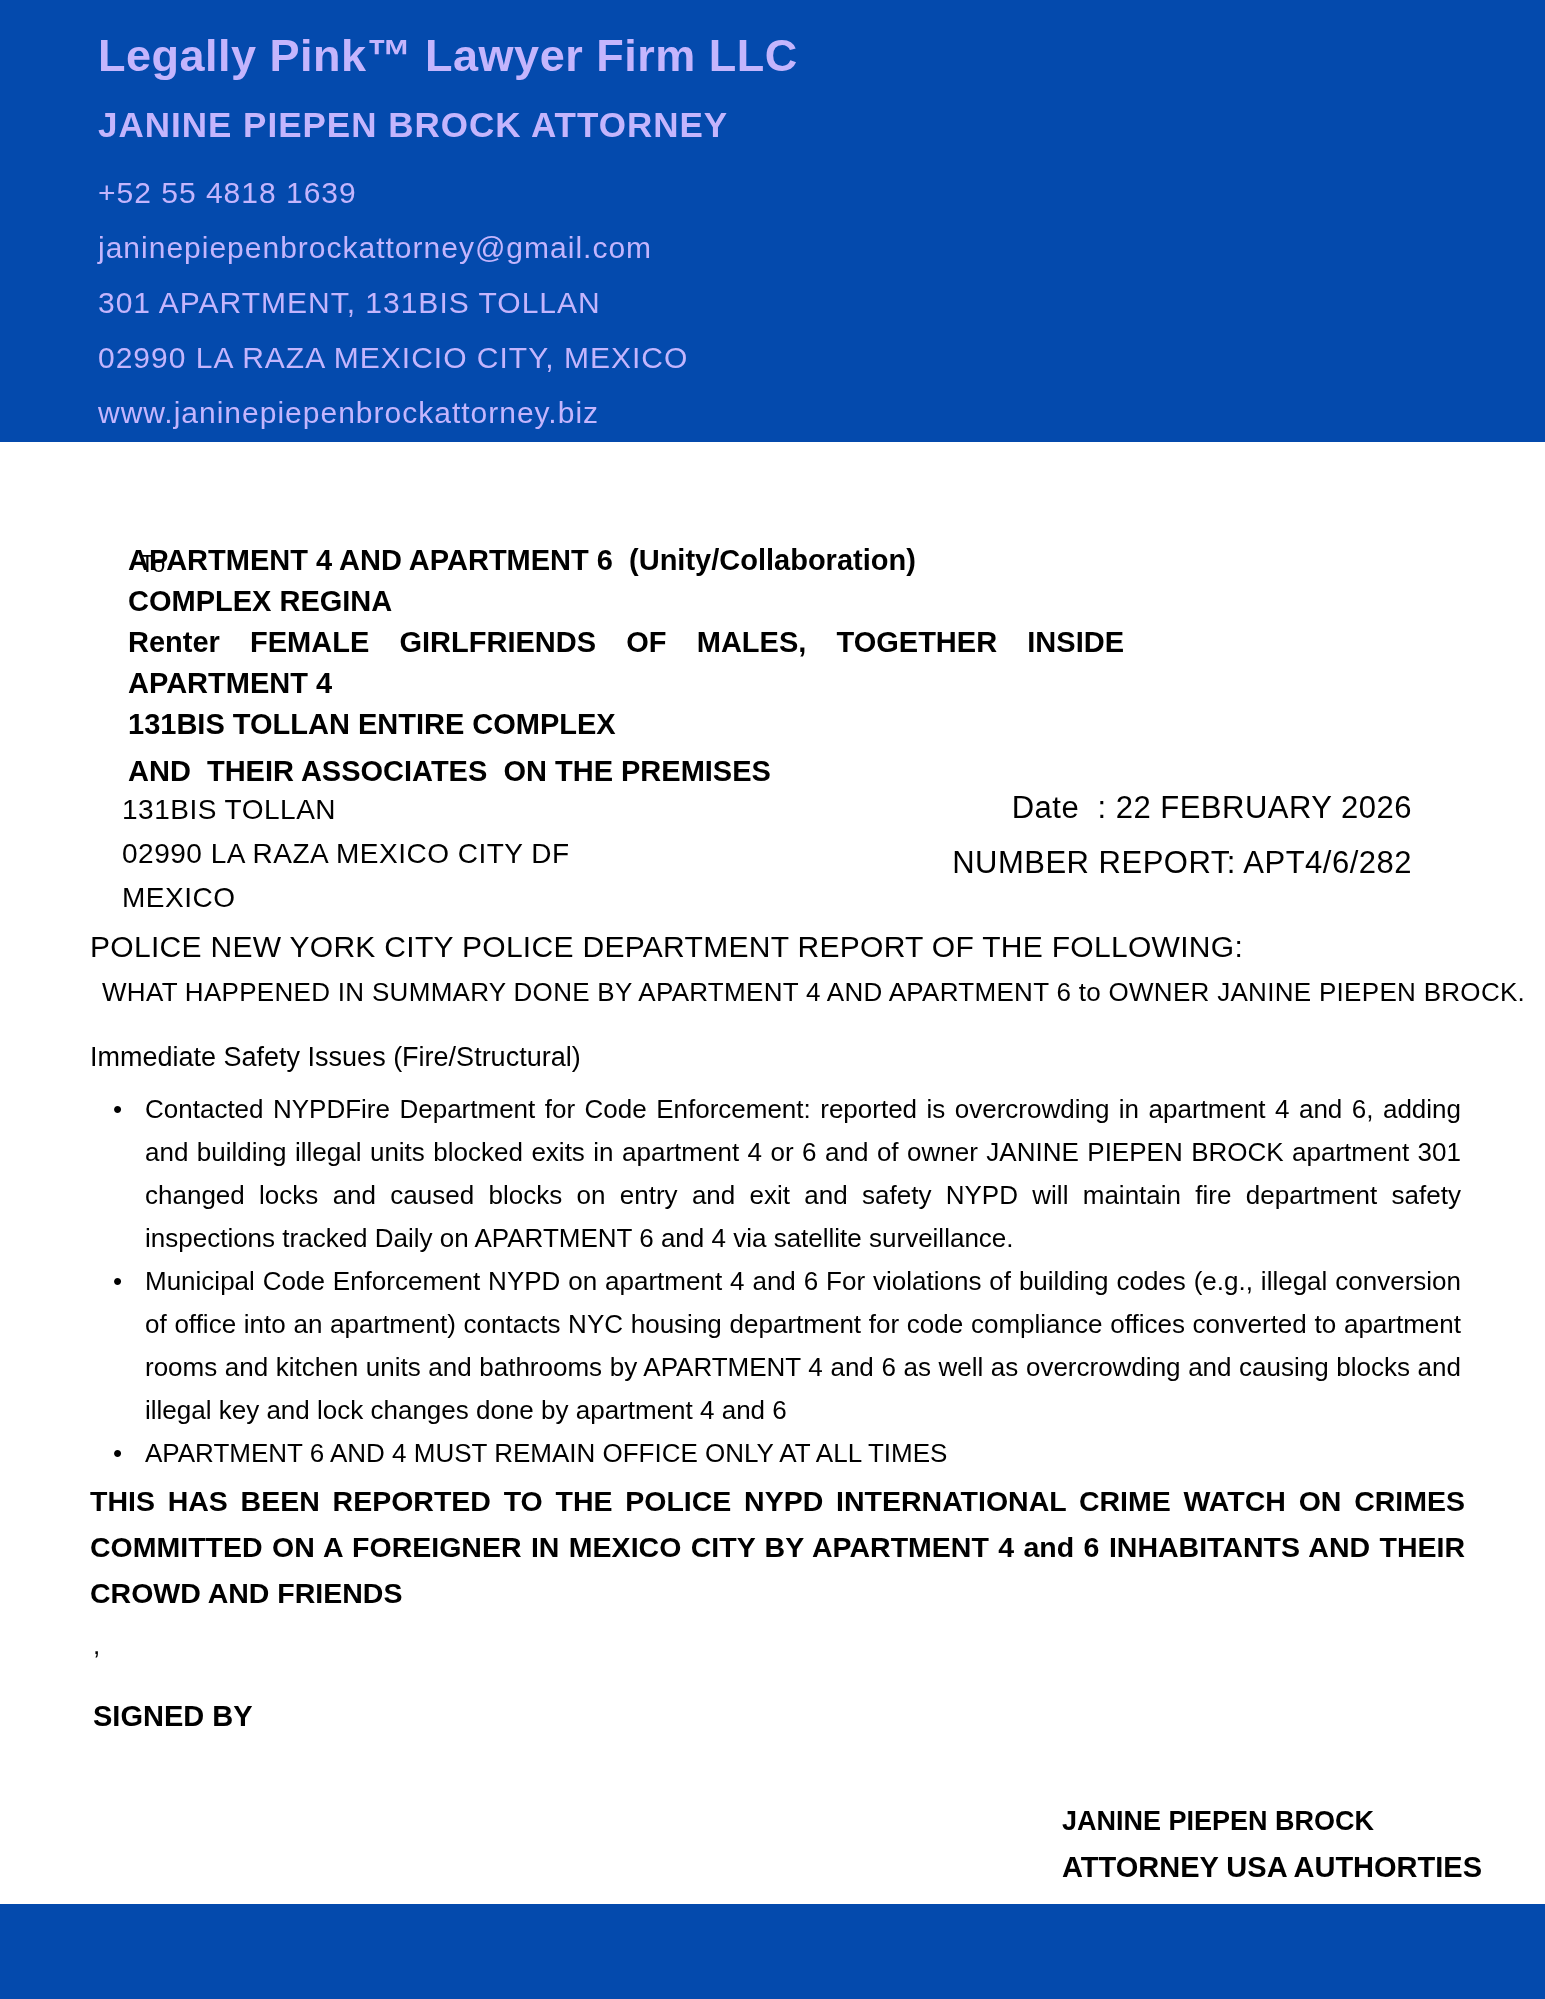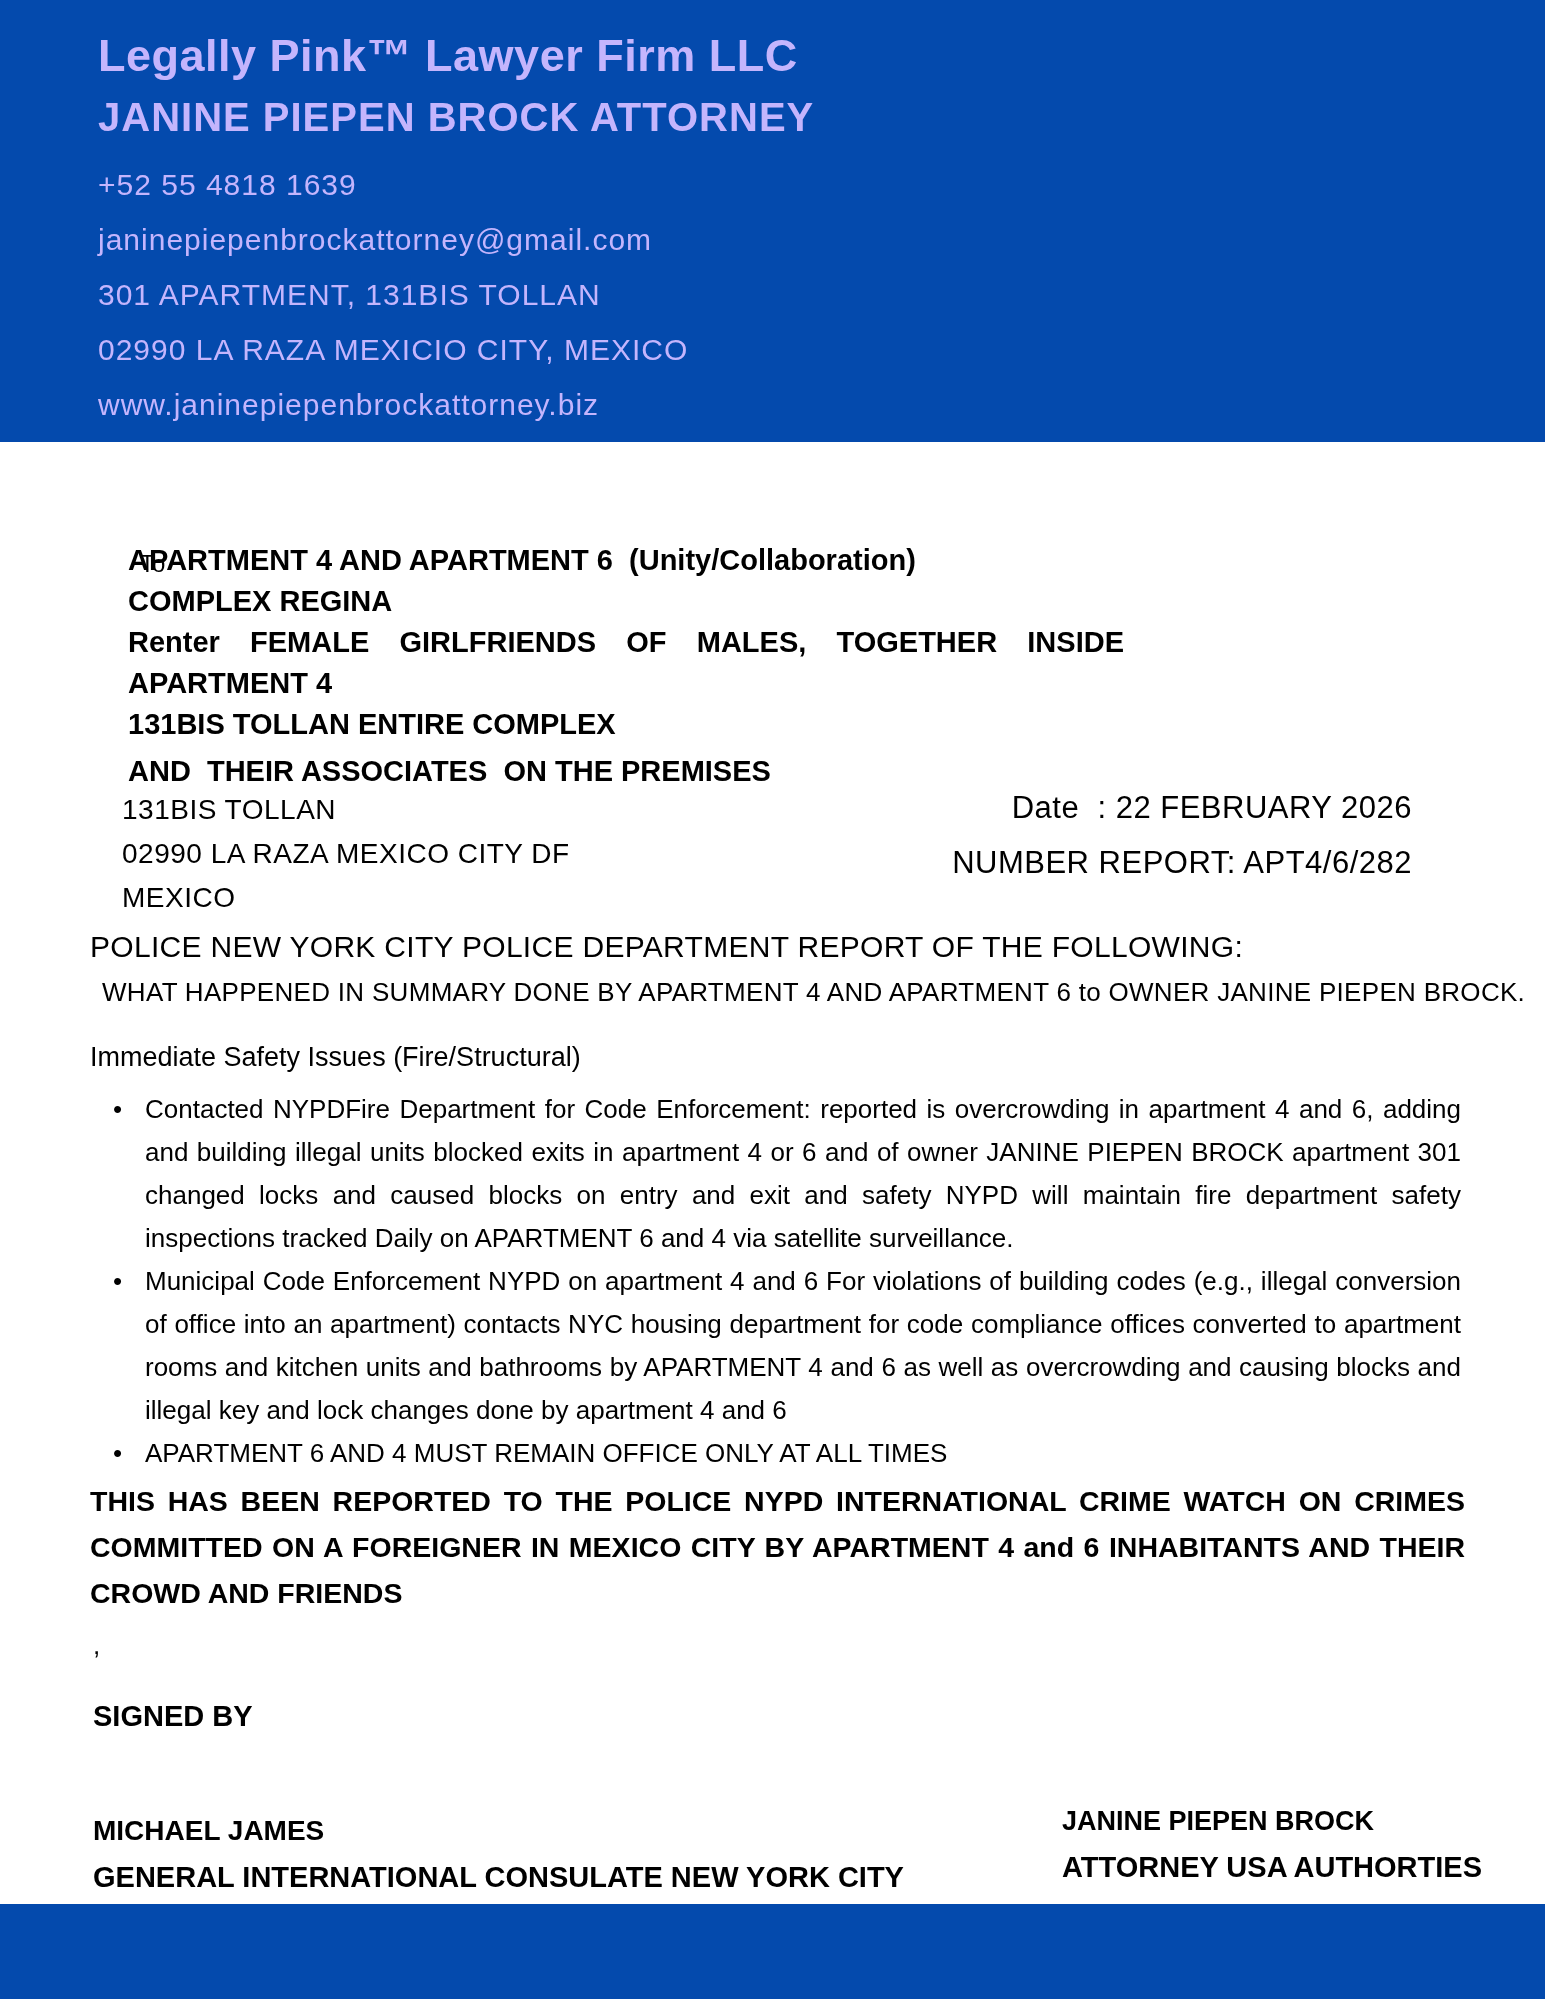--- a/index.html
+++ b/index.html
@@ -19,21 +19,21 @@
     position:absolute; top:0; left:0; right:0;
     height:442px;
     background:#044aad;
     color:#c4b5fd;
     padding:30px 60px 0 98px;
   }
   .firm-name {
     font-size:45px; font-weight:700; line-height:52px; letter-spacing:0.5px;
   }
   .attorney-name {
-    font-size:40px; font-weight:700; line-height:54px; margin-top:8px; letter-spacing:1px;
+    font-size:35px; font-weight:700; line-height:54px; margin-top:16px; letter-spacing:1px;
   }
   .contact { font-size:30px; font-weight:400; line-height:34px; margin-top:21px; letter-spacing:1px; }
   .contact.first { margin-top:24px; }
 
   
   .doc-head {
     position:absolute; left:128px; top:540px; width:996px;
     font-size:29px; font-weight:700; line-height:41px;
   }
   .pre { white-space:pre-wrap; }
@@ -144,24 +144,20 @@
       <span class="btext no-justify">APARTMENT 6 AND 4 MUST REMAIN OFFICE ONLY AT ALL TIMES</span>
     </div>
   </section>
 
   <div class="statement">THIS HAS BEEN REPORTED TO THE POLICE NYPD INTERNATIONAL CRIME WATCH ON CRIMES COMMITTED ON A FOREIGNER IN MEXICO CITY BY APARTMENT 4 and 6 INHABITANTS AND THEIR CROWD AND FRIENDS</div>
 
   <div class="stray-comma">,</div>
 
   <div class="signed-by">SIGNED BY</div>
 
-  <section class="sig-left">
-    <div class="sig-name">MICHAEL JAMES</div>
-    <div class="sig-title">GENERAL INTERNATIONAL CONSULATE NEW YORK CITY</div>
-  </section>
   <section class="sig-right">
     <div class="sig-name">JANINE PIEPEN BROCK</div>
     <div class="sig-title">ATTORNEY USA AUTHORTIES</div>
   </section>
 
   <footer class="footer-bar"></footer>
 
 </div>
 
 </body></html>

